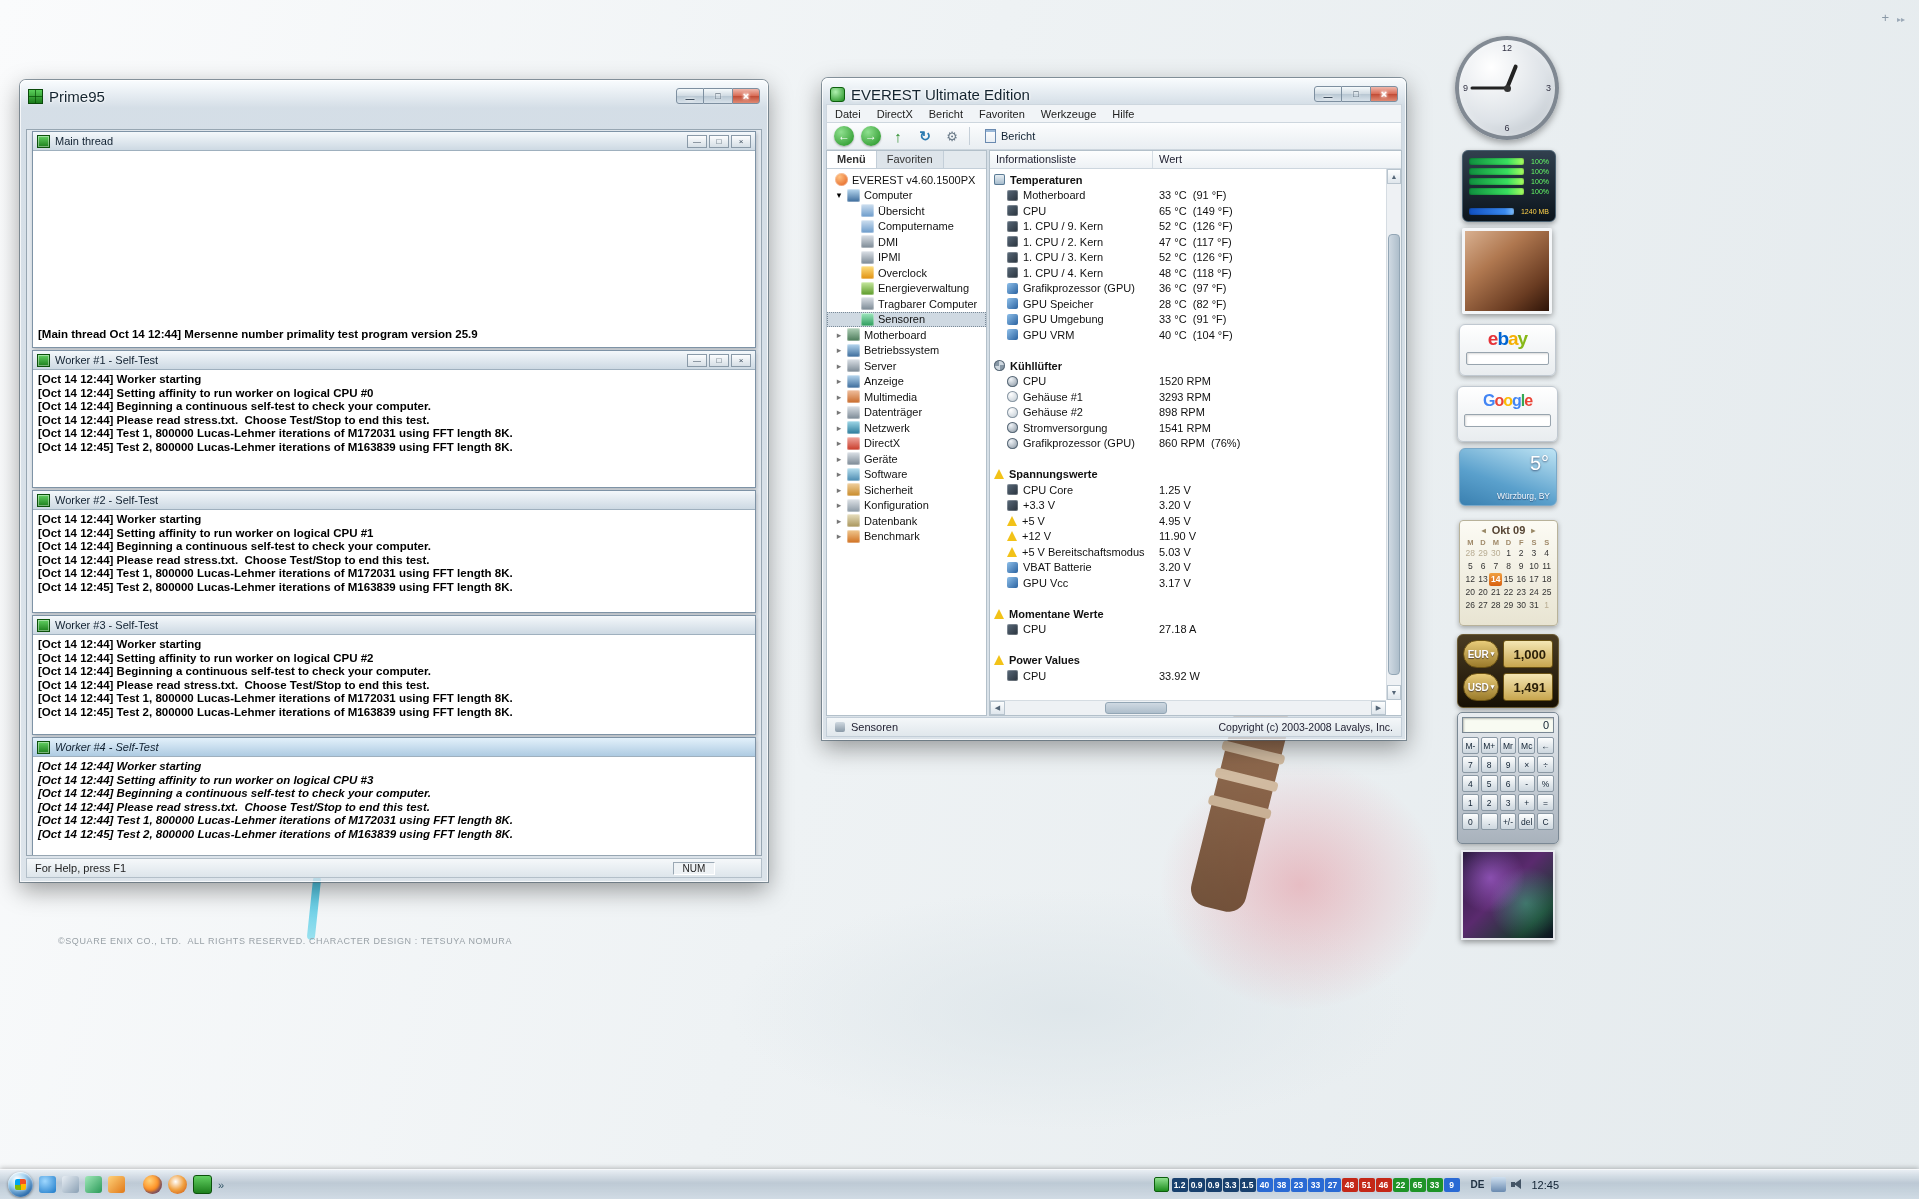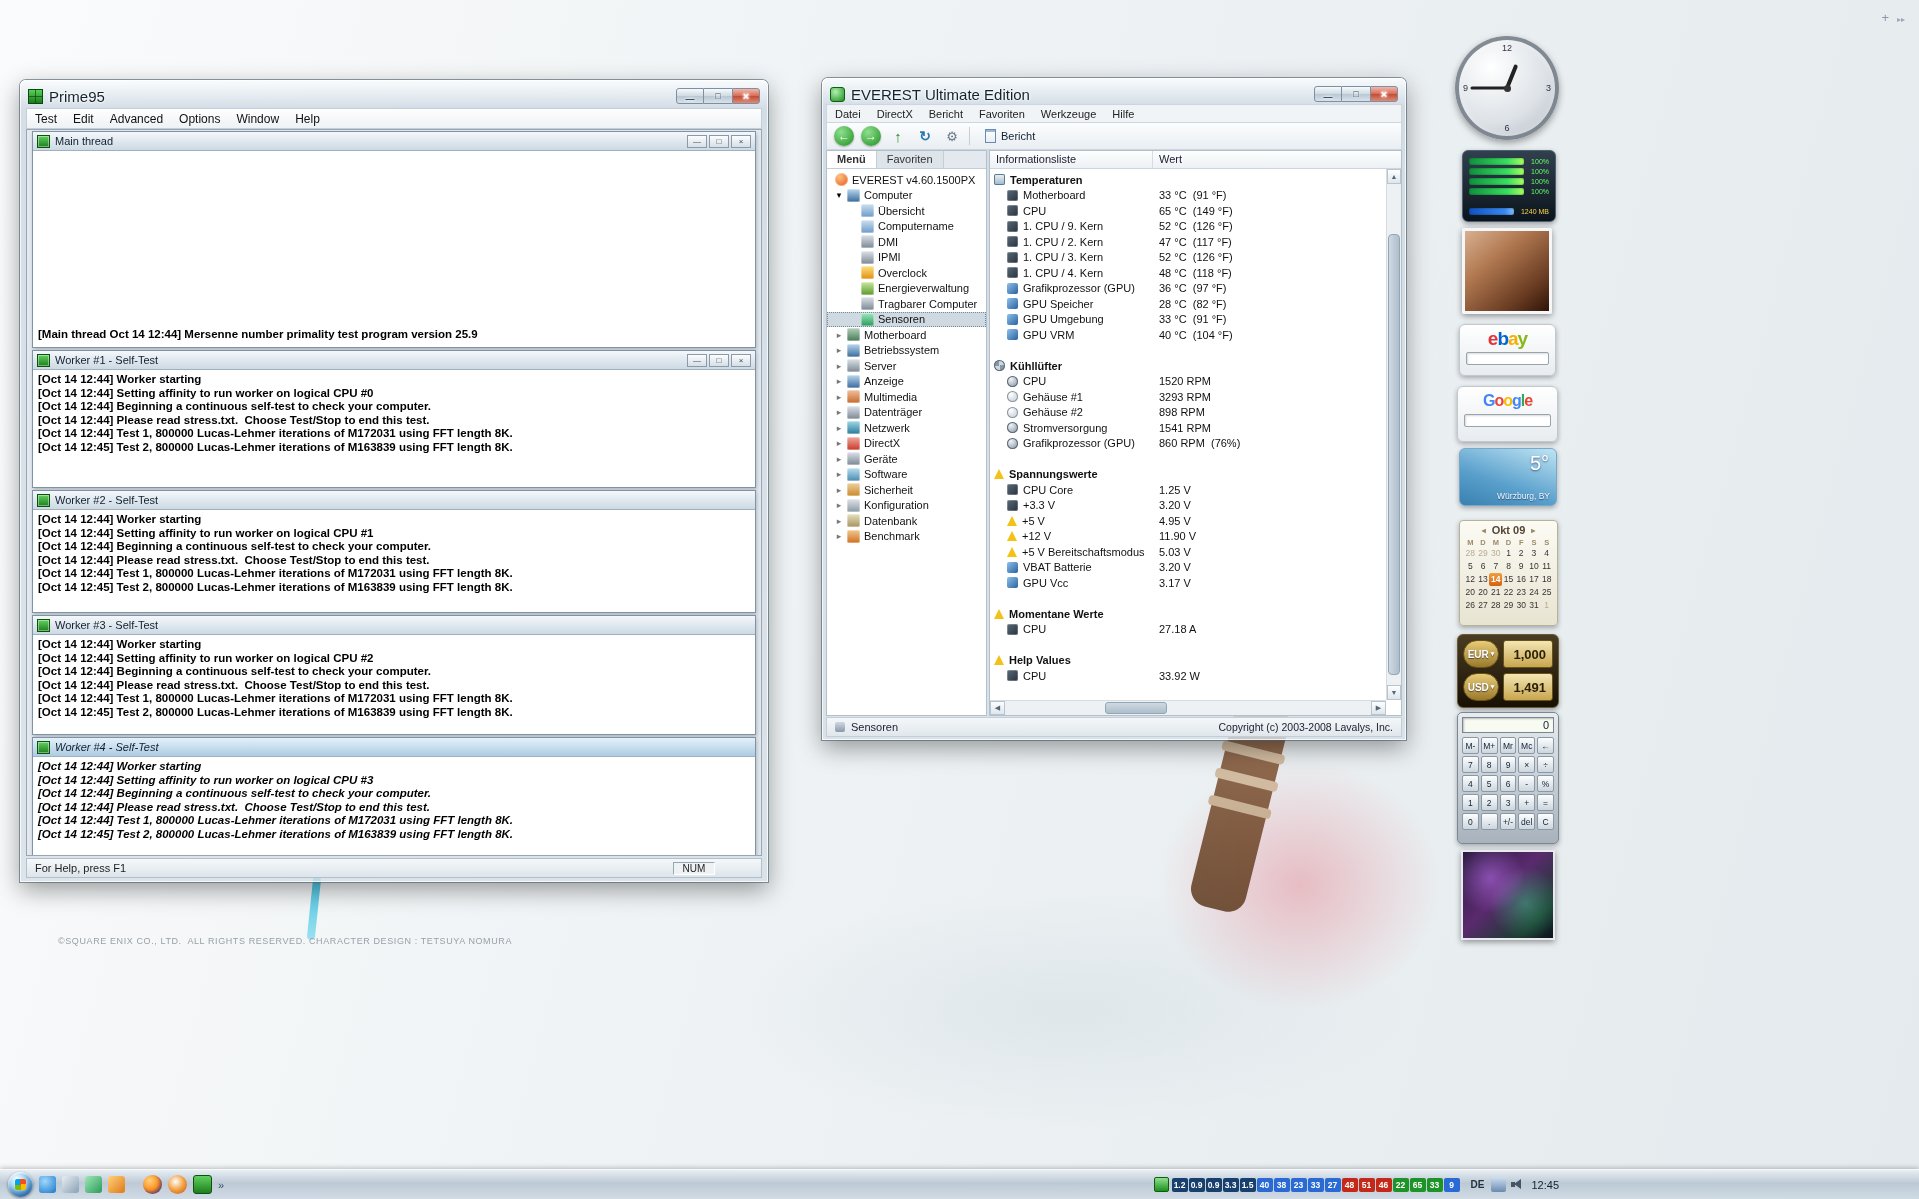--- a/index.html
+++ b/index.html
@@ -290,28 +290,20 @@
   <section id="p95" class="aero">
     <header class="aero-title">
       <span class="p95icon"></span>
       <span>Prime95</span>
       <span class="winbtns">
         <span class="wb min"></span>
         <span class="wb max"></span>
         <span class="wb close"></span>
       </span>
     </header>
-    <nav class="p95-menu">
-      <span class="mitem">Test</span>
-        <span class="mitem">Edit</span>
-        <span class="mitem">Advanced</span>
-        <span class="mitem">Options</span>
-        <span class="mitem">Window</span>
-        <span class="mitem">Help</span>
-    </nav>
     <div class="p95-mdi">
 
       <div class="child cw-main">
         <div class="ctitle">
           <span class="cicon"></span>
           <span>Main thread</span>
           <span class="cbtns">
             <span class="cb min"></span>
             <span class="cb max"></span>
             <span class="cb close"></span>
@@ -804,21 +796,21 @@
             <span class="rleft">
               <span class="ricon"></span>
               <span class="rlabel"></span>
             </span>
             <span class="rvalue"></span>
           </div>
 
           <div class="irow" data-type="section">
             <span class="rleft">
               <span class="ricon" data-icon="sec-volt"></span>
-              <span class="rlabel">Help Values</span>
+              <span class="rlabel">Power Values</span>
             </span>
             <span class="rvalue"></span>
           </div>
 
           <div class="irow" data-type="item">
             <span class="rleft">
               <span class="ricon" data-icon="chip-dark"></span>
               <span class="rlabel">CPU</span>
             </span>
             <span class="rvalue">33.92 W</span>

